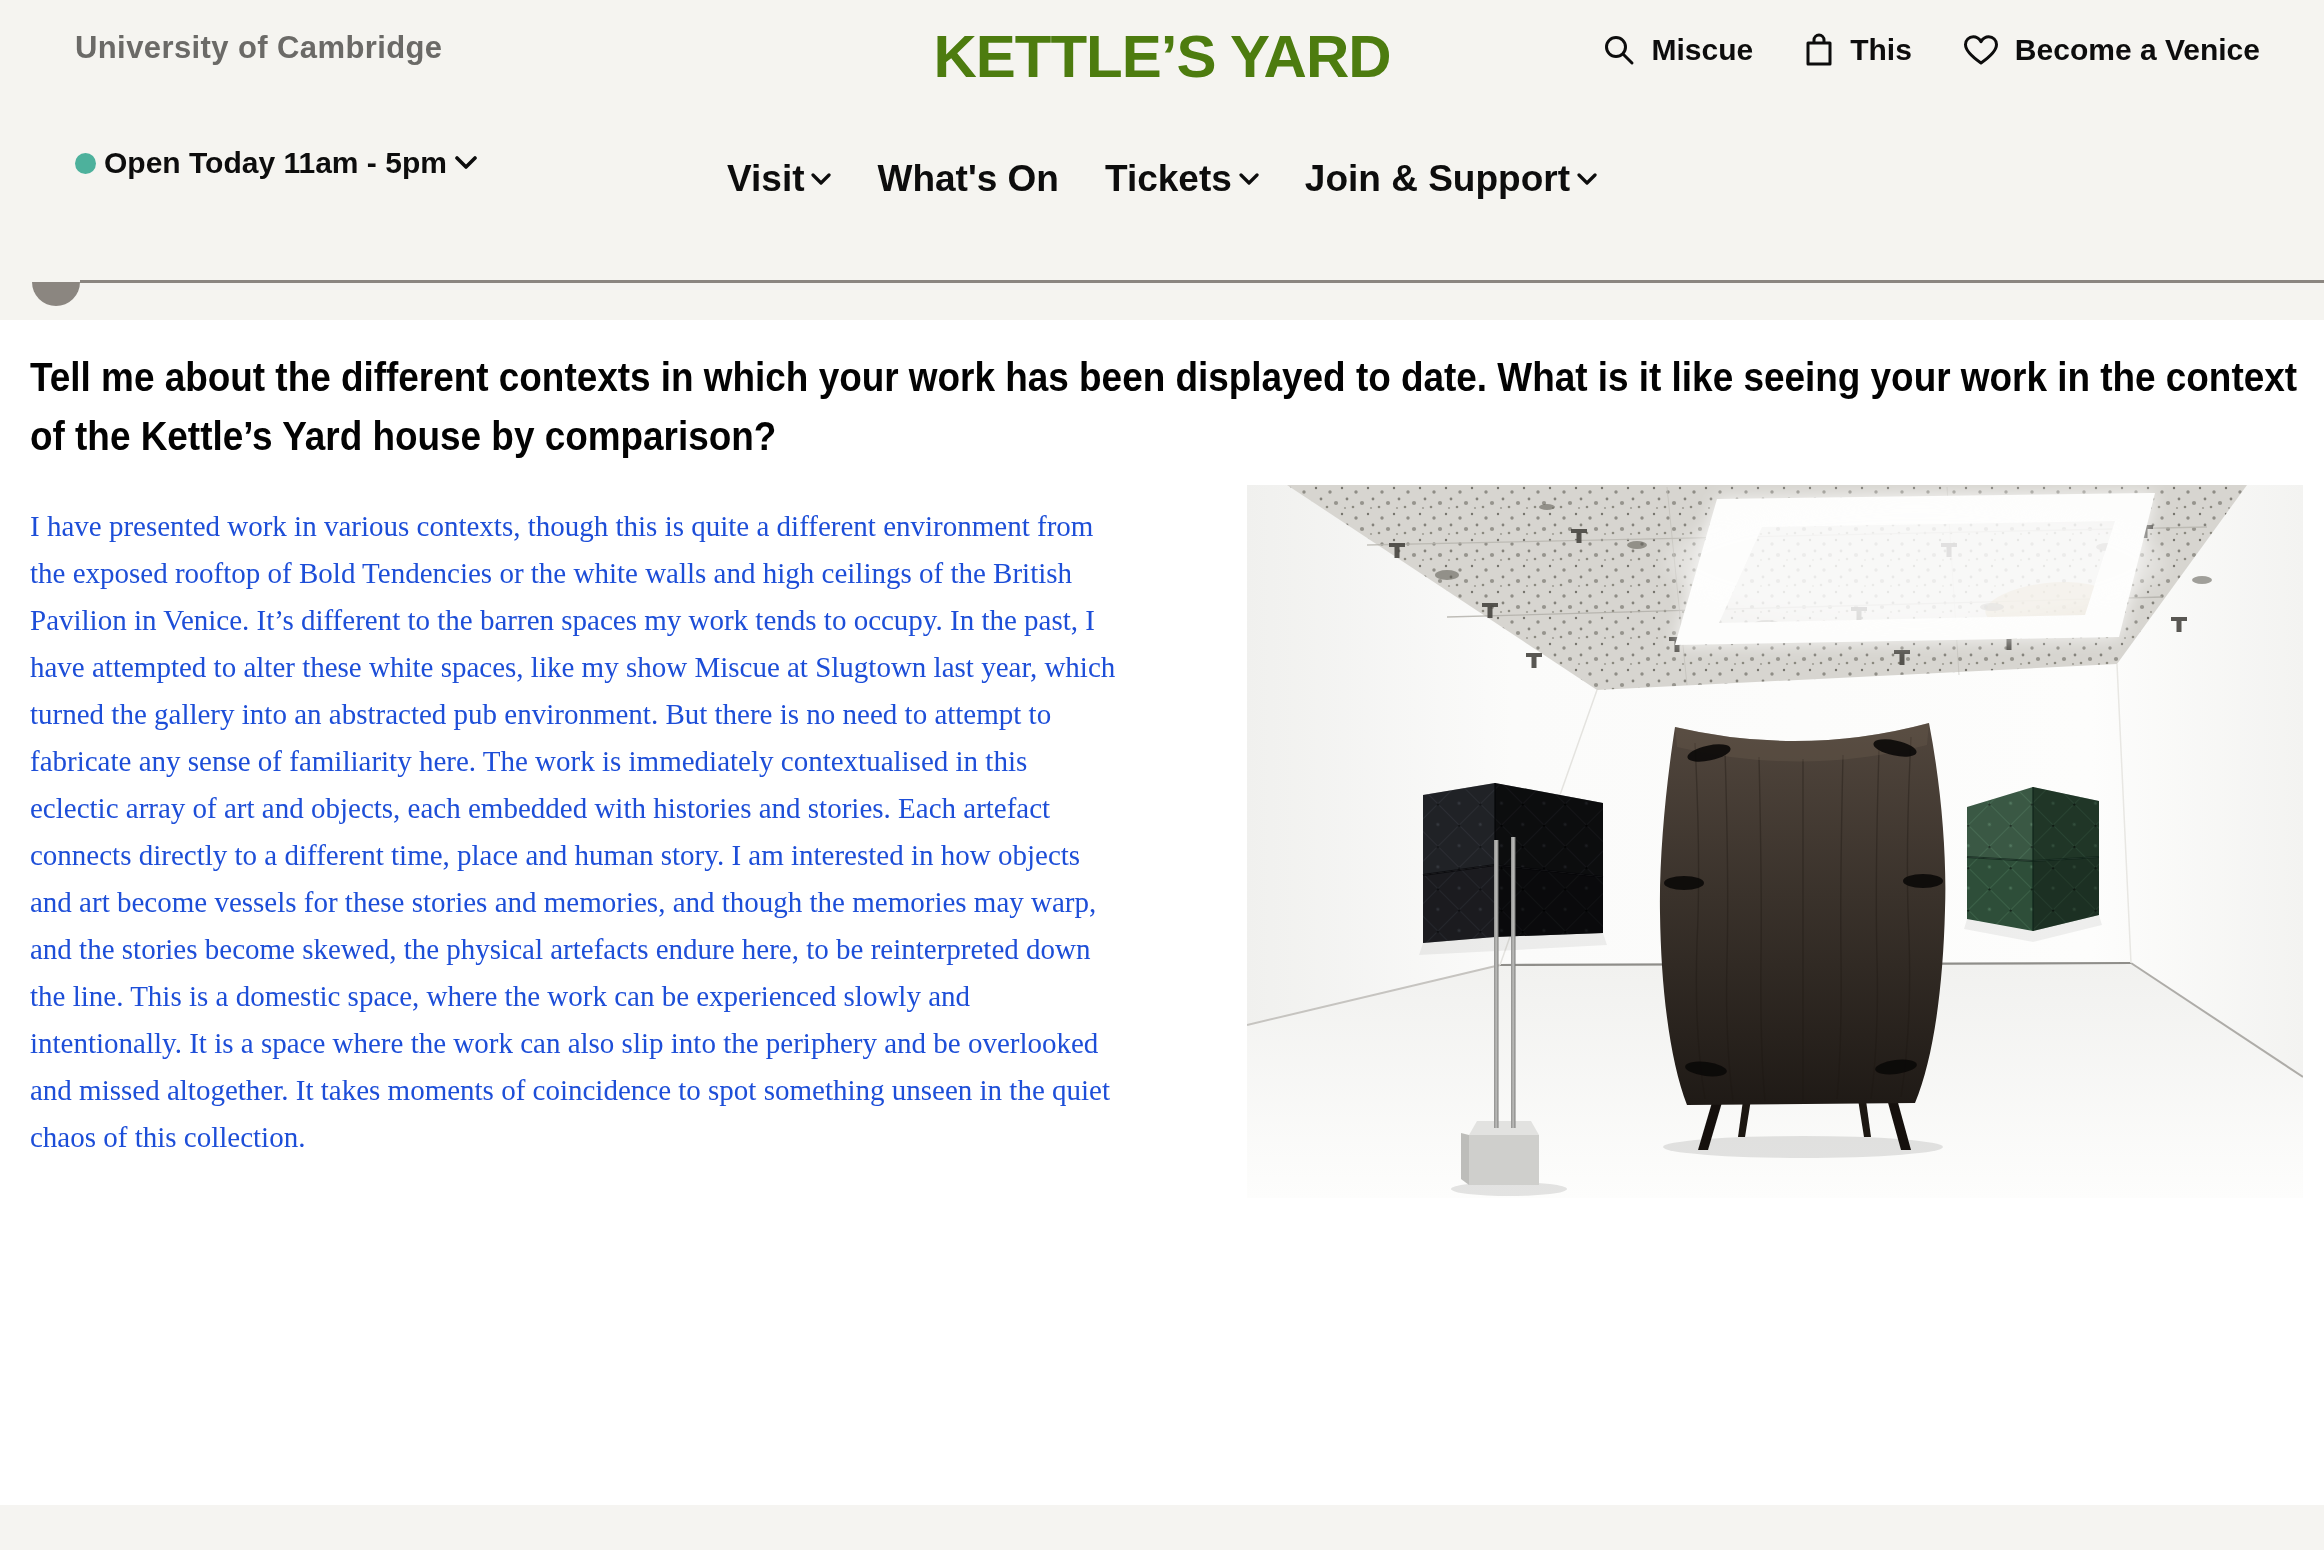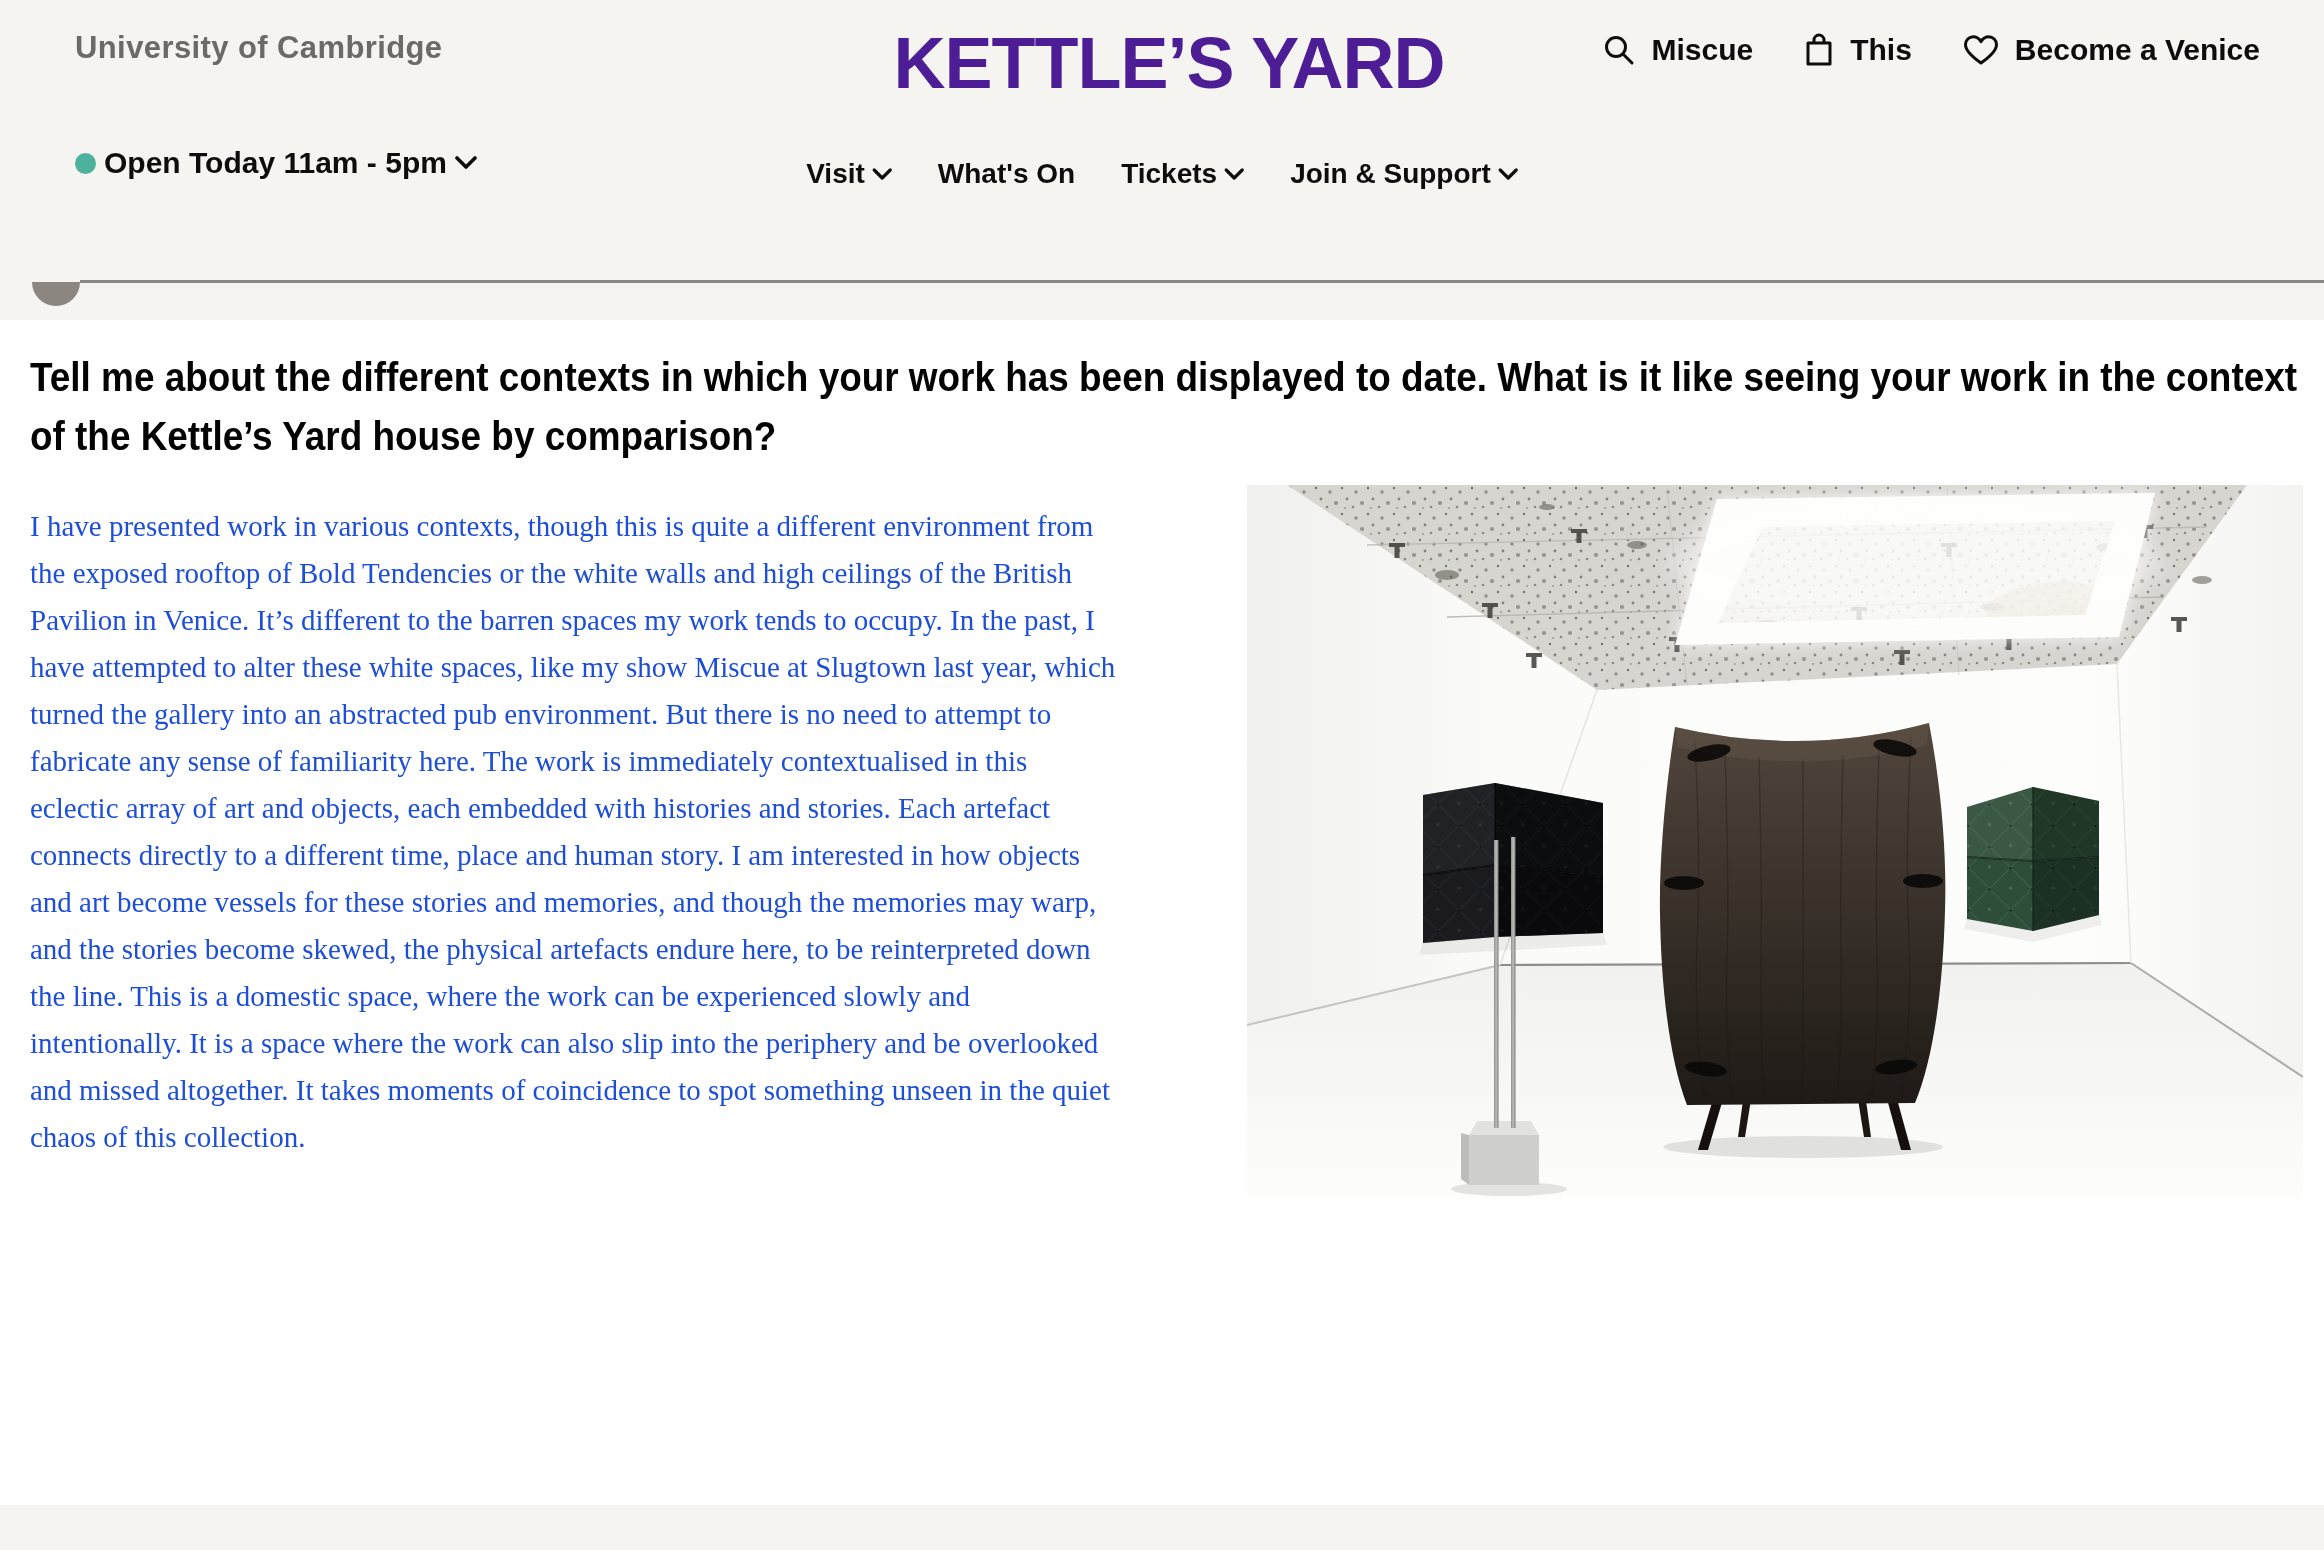--- a/index.html
+++ b/index.html
@@ -10,24 +10,24 @@
     -webkit-font-smoothing:antialiased;
   }
   
   .site-header{position:absolute;top:0;left:0;width:2324px;height:320px;background:#f5f4f0;}
   .uni{position:absolute;top:30px;left:75px;font-size:31px;font-weight:700;color:#6b6a67;letter-spacing:.4px;cursor:pointer;}
   .open-row{position:absolute;top:146px;left:75px;display:flex;align-items:center;gap:8px;cursor:pointer;}
   .open-dot{width:21px;height:21px;border-radius:50%;background:#4db19c;}
   .open-label{font-size:30px;font-weight:700;color:#0d0d0d;}
   .logo{
     position:absolute;top:22px;left:50%;transform:translateX(-50%);
-    font-size:72px;font-weight:700;color:#4c1d95;letter-spacing:-1px;white-space:nowrap;cursor:pointer;margin-left:7px;
+    font-size:60px;font-weight:700;color:#4d7c0f;letter-spacing:-1px;white-space:nowrap;cursor:pointer;
   }
   .main-nav{position:absolute;top:158px;left:50%;transform:translateX(-50%);display:flex;gap:46px;align-items:center;white-space:nowrap;}
-  .nav-item{display:flex;align-items:center;gap:7px;font-size:28px;font-weight:700;color:#0d0d0d;cursor:pointer;}
+  .nav-item{display:flex;align-items:center;gap:7px;font-size:37px;font-weight:700;color:#0d0d0d;cursor:pointer;}
   .utility{position:absolute;top:32px;right:64px;display:flex;gap:50px;align-items:center;white-space:nowrap;}
   .util-item{display:flex;align-items:center;gap:15px;font-size:30px;font-weight:700;color:#0d0d0d;cursor:pointer;}
   .book-btn{
     position:absolute;top:110px;right:64px;width:252px;height:84px;
     background:#f6ce43;display:flex;align-items:center;justify-content:center;
     font-size:30px;font-weight:700;color:#0d0d0d;cursor:pointer;border:none;
   }
   .icon{display:inline-flex;align-items:center;justify-content:center;}
   
   .q-rule{position:absolute;top:280px;left:80px;width:2244px;height:3px;background:#8b8680;}

